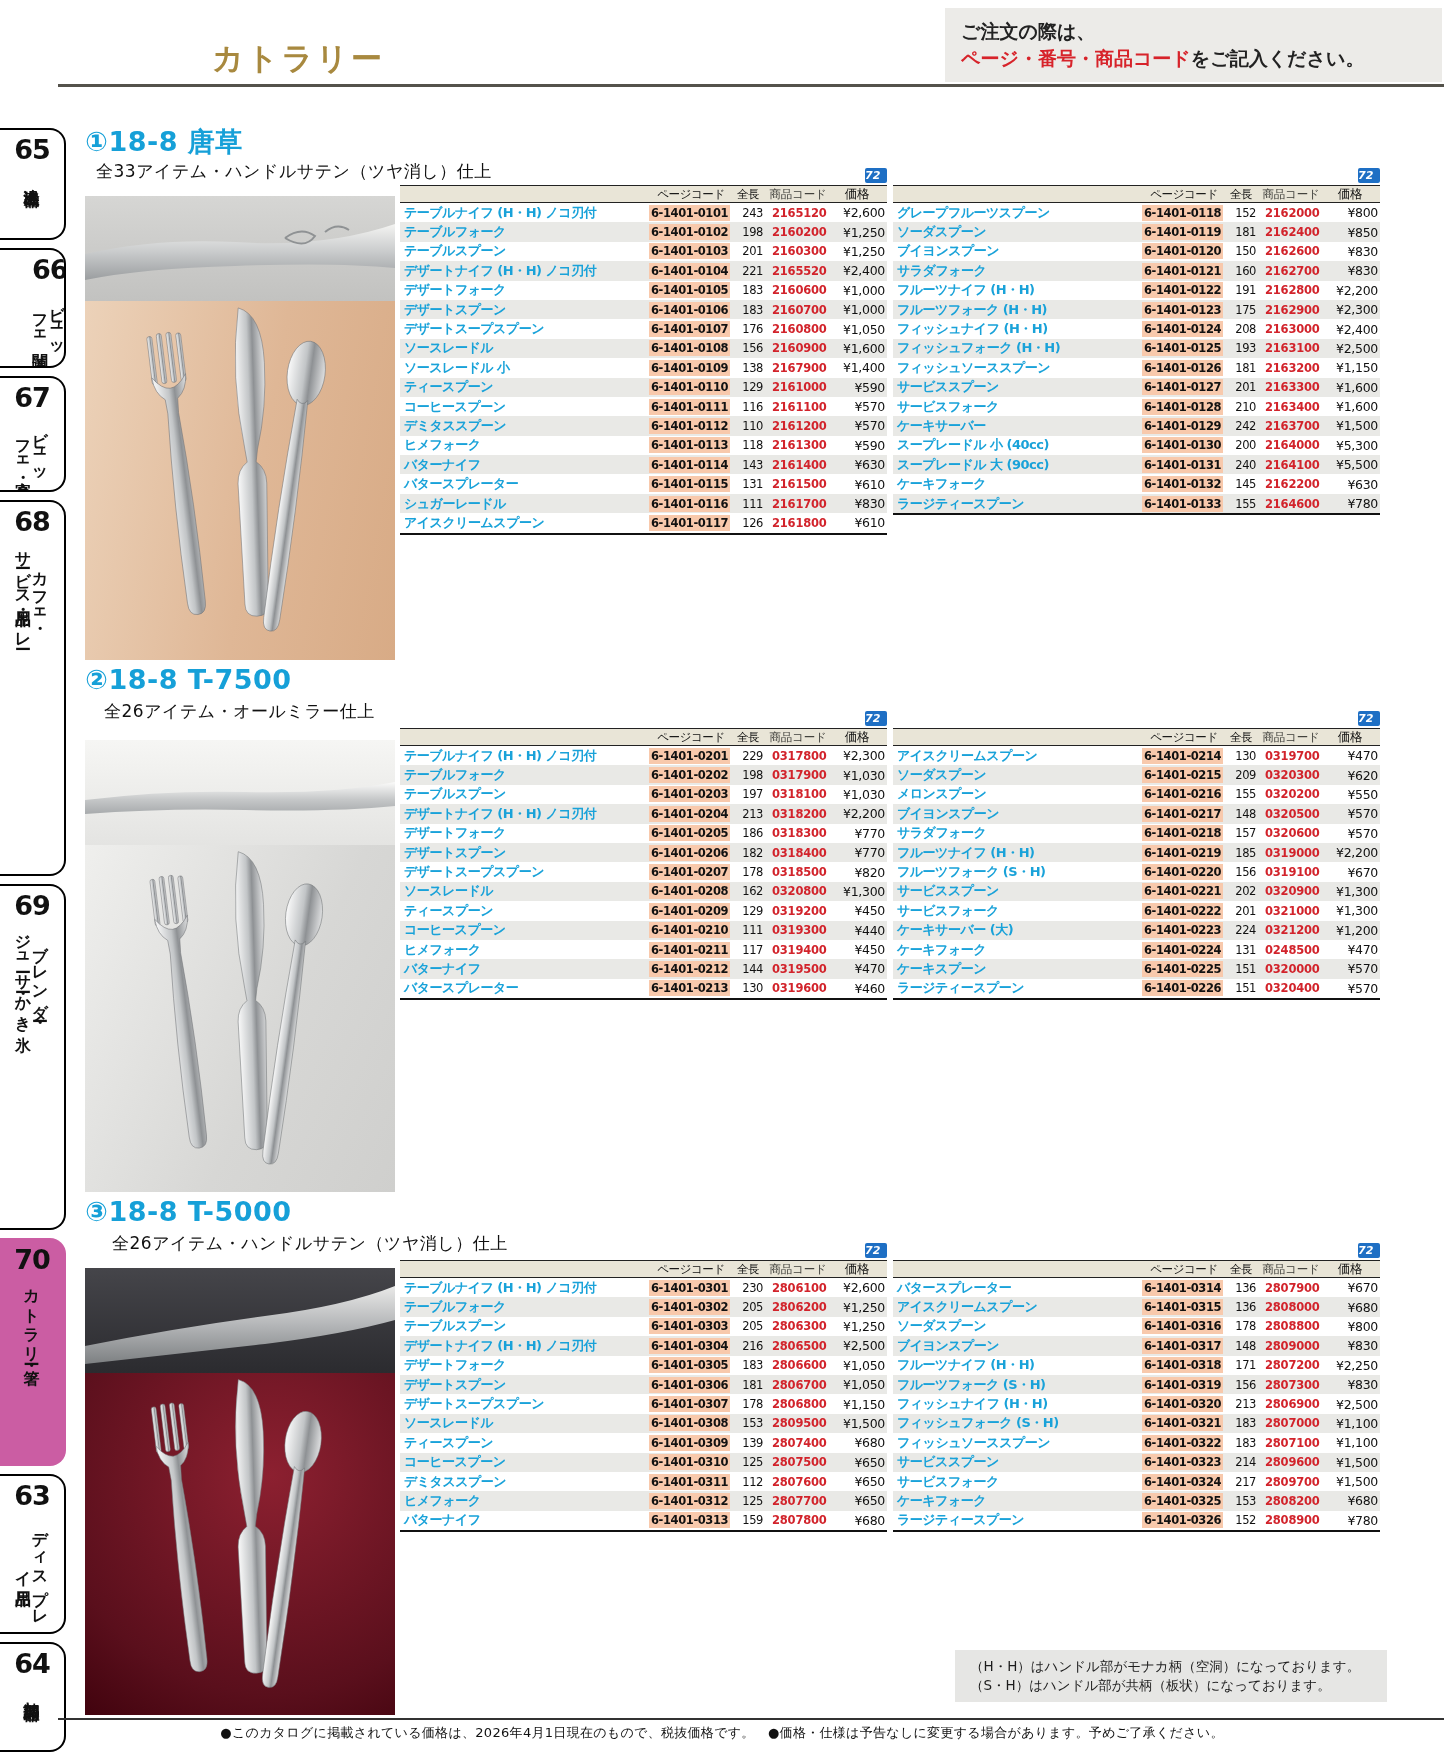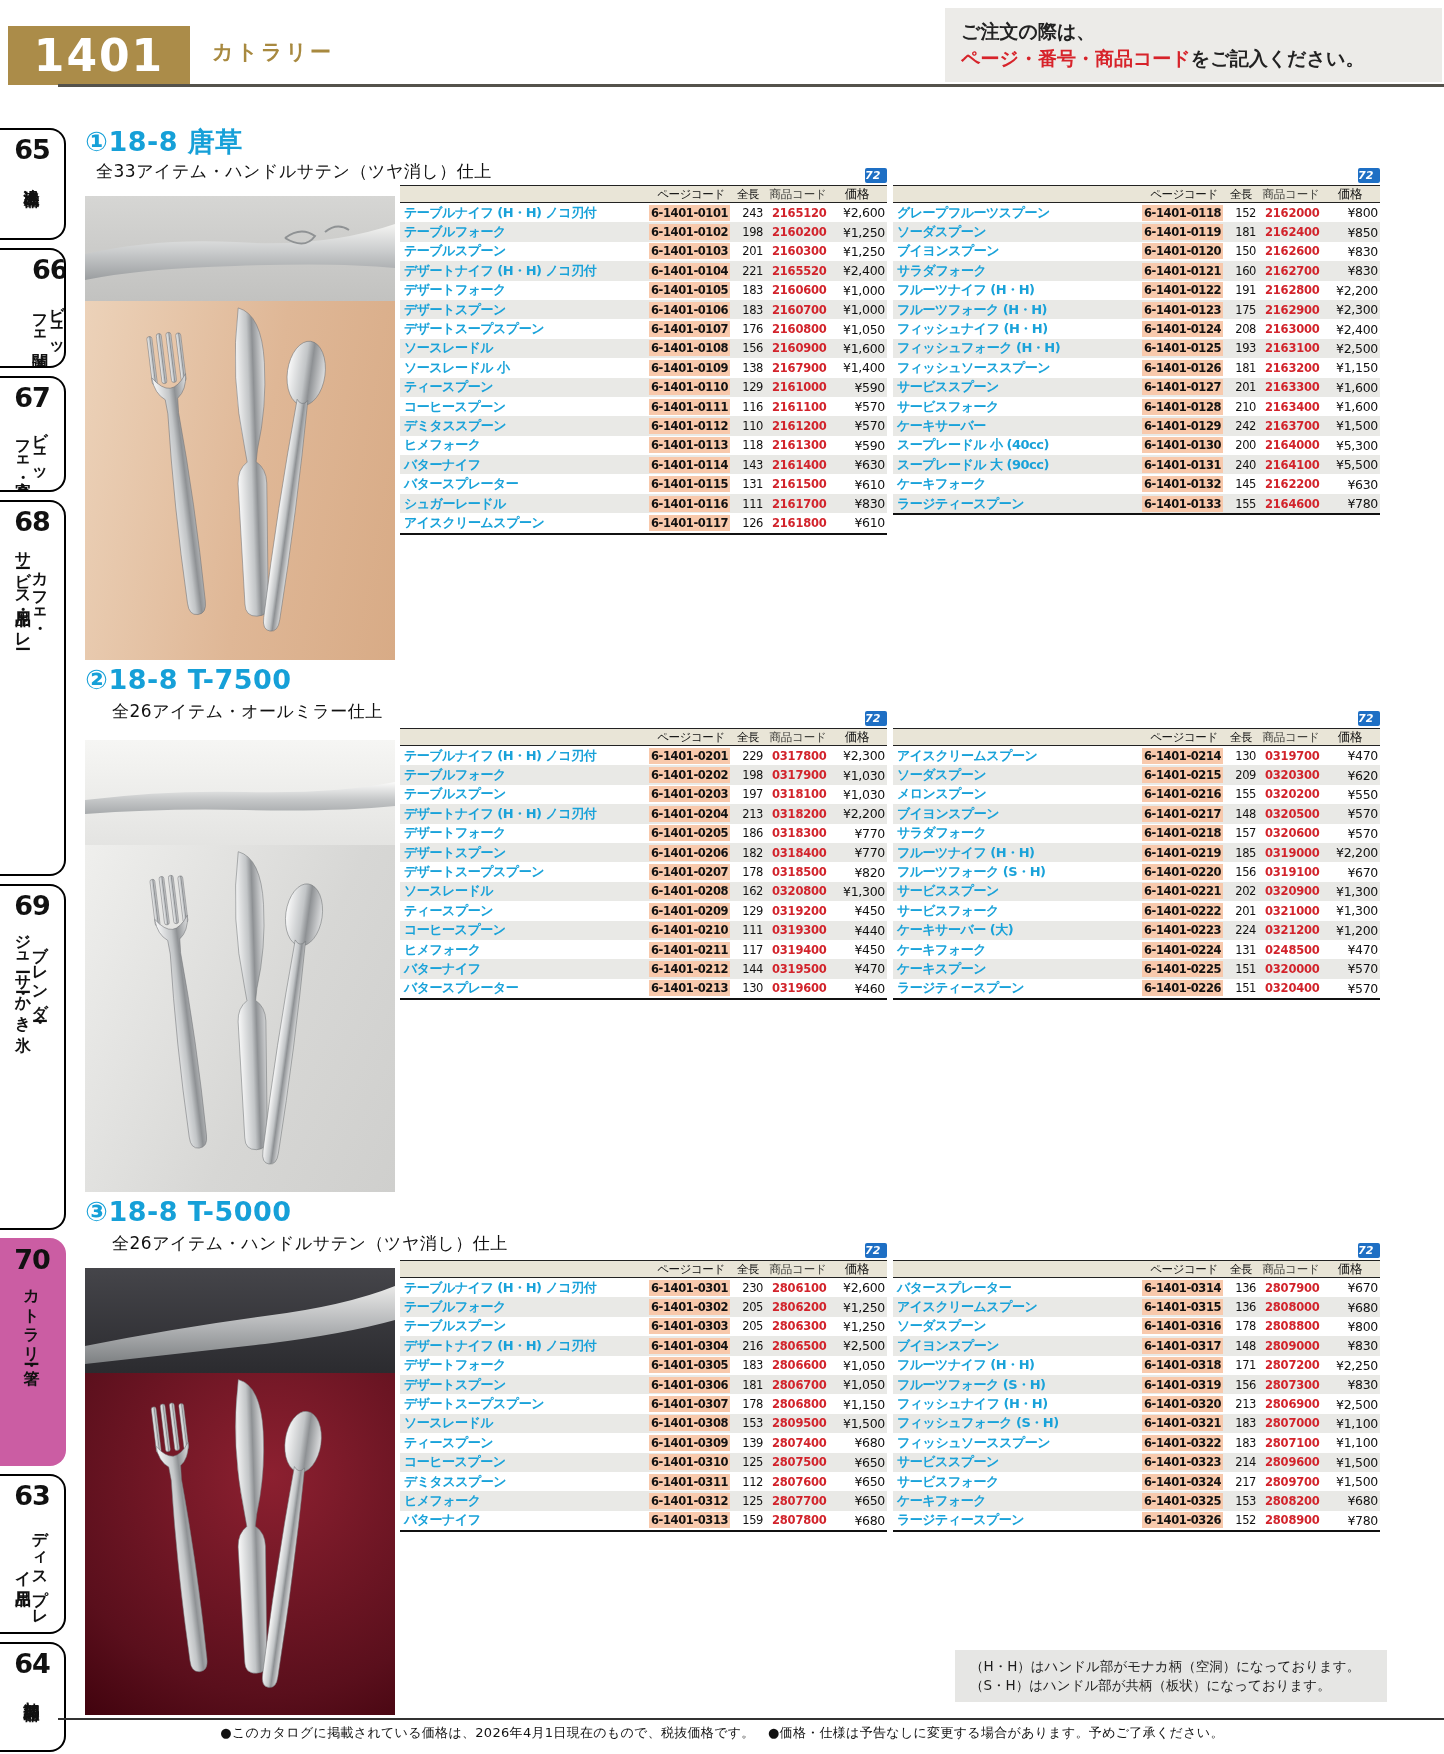--- a/index.html
+++ b/index.html
@@ -3,21 +3,21 @@
 <meta charset="utf-8">
 <style>
   * { box-sizing: border-box; margin: 0; padding: 0; }
   body { font-family: "DejaVu Sans", "Liberation Sans", sans-serif; background:#fff; }
   .page { position:relative; width:1444px; height:1754px; background:#fff; overflow:hidden; }
 
   
   .hdr-goldbox { position:absolute; left:8px; top:26px; width:182px; height:59px;
     background:#ab8c49; color:#fff; font-size:44px; font-weight:bold;
     display:flex; align-items:center; justify-content:center; letter-spacing:2px; }
-  .hdr-title { position:absolute; left:212px; top:38px; font-size:21px; font-weight:bold;
+  .hdr-title { position:absolute; left:212px; top:38px; font-size:31px; font-weight:bold;
     color:#a8893f; letter-spacing:3px; }
   .hdr-rule { position:absolute; left:58px; top:84px; width:1386px; height:3px; background:#54524b; }
   .order-note { position:absolute; left:945px; top:8px; width:497px; height:74px;
     background:#ecebe8; padding:10px 14px 0 16px; font-size:19px; font-weight:bold; color:#222; line-height:27px; }
   .order-note .red { color:#d7232a; }
 
   
   .sidebar { position:absolute; left:0; top:128px; width:66px; }
   .sb-item { border:2.5px solid #000; border-left:none; border-radius:0 16px 16px 0;
     background:#fff; margin-bottom:8px; text-align:center; padding-top:5px; overflow:hidden; }
@@ -70,21 +70,20 @@
     background:#e6e6e4; padding:7px 15px; font-size:13.5px; line-height:19px; color:#1d1d1d; }
   .footer-rule { position:absolute; left:58px; top:1718px; width:1386px; height:1.5px; background:#333; }
   .footer-text { position:absolute; left:0; top:1724px; width:1444px; text-align:center;
     font-size:13px; color:#111; letter-spacing:0.3px; }
 </style>
 </head>
 <body>
 
 <div class="page">
 
-  <div class="hdr-goldbox">1401</div>
   <div class="hdr-title">カトラリー</div>
   <div class="hdr-rule"></div>
   <div class="order-note">
     <div>ご注文の際は、</div>
     <div><span class="red">ページ・番号・商品コード</span><span>をご記入ください。</span></div>
   </div>
 
   <div class="sidebar">
       <div class="sb-item" style="height: 112px;"><div class="sb-num">65</div><div class="sb-label">冷温機器</div></div>
       <div class="sb-item" style="height: 120px; padding-left: 32px;"><div class="sb-num">66</div><div class="sb-label">ビュッフェ関連</div></div>
@@ -393,21 +392,21 @@
           <div class="c-name">ラージティースプーン</div>
           <div class="c-page"><span>6-1401-0133</span></div>
           <div class="c-len">155</div>
           <div class="c-code">2164600</div>
           <div class="c-price">¥780</div>
         </div>
       </div>
   </div>
 
   <div class="sec-title" style="left:85px;top:664px"><span>②</span><span>18-8 T-7500</span></div>
-  <div class="sec-sub" style="left:112px;top:700px">全26アイテム・オールミラー仕上</div>
+  <div class="sec-sub" style="left:104px;top:700px">全26アイテム・オールミラー仕上</div>
   <div class="photo p2" style="top:740px;height:452px">
     <div class="strip">
       <svg viewBox="0 0 310 105" preserveAspectRatio="none">
         <defs>
             <linearGradient id="h2" x1="0" y1="0" x2="0" y2="1">
           <stop offset="0" stop-color="#fbfbfa"></stop>
               <stop offset="0.55" stop-color="#c5c7c8"></stop>
               <stop offset="1" stop-color="#a7aaac"></stop>
             </linearGradient>
           </defs>

